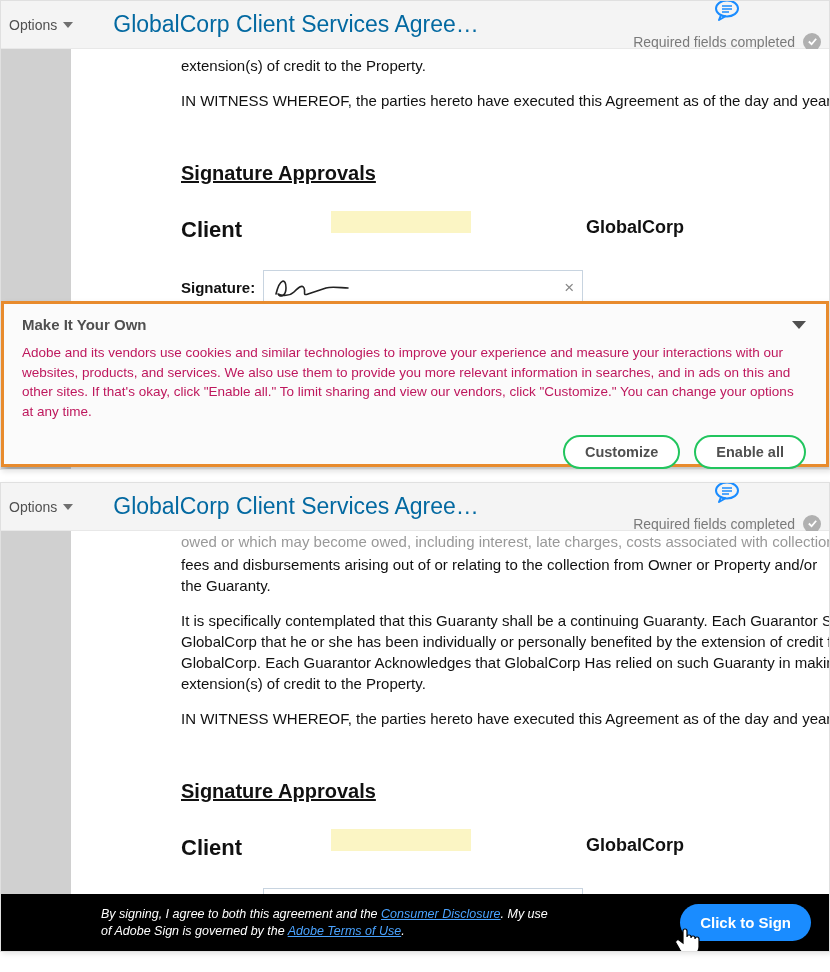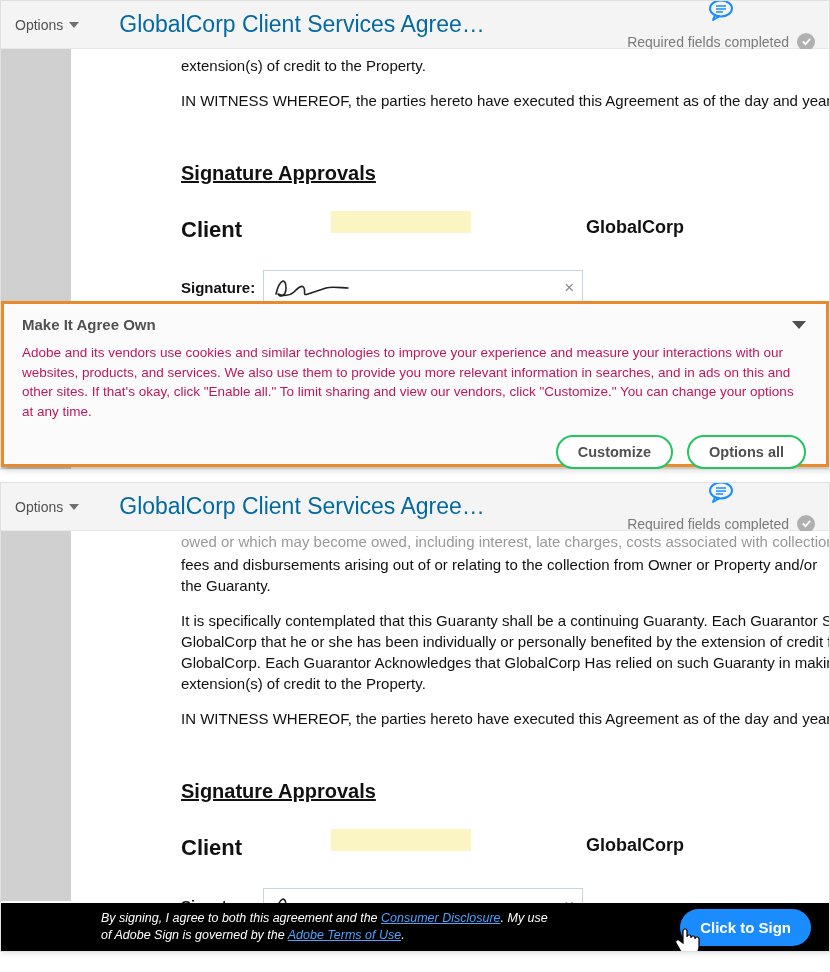--- a/index.html
+++ b/index.html
@@ -2,21 +2,21 @@
 <html><head>
 <meta charset="utf-8">
 <style>
   * { box-sizing: border-box; margin: 0; padding: 0; }
   body { font-family: -apple-system, BlinkMacSystemFont, "Segoe UI", Arial, sans-serif; background: #fff; width: 830px; }
   
   .panel { position: relative; border: 1px solid #e0e0e0; margin-bottom: 12px; box-shadow: 2px 2px 5px rgba(0,0,0,0.1); background:#fff;}
   .panel-1 { height: 470px; overflow:hidden;}
   .panel-2 { height: 470px; overflow:hidden;}
   
-  .topbar { display:flex; align-items:center; height:48px; background:#f4f4f4; padding: 0 14px; border-bottom:1px solid #e8e8e8;}
+  .topbar { display:flex; align-items:center; height:48px; background:#f4f4f4; padding: 0 8px; border-bottom:1px solid #e8e8e8;}
   .options { color:#505050; font-size:14px; display:flex; align-items:center; gap:6px; cursor:pointer;}
   .doc-title { flex:0 0 auto; margin-left: 40px; color:#0369a1; font-size:23px; }
   .top-right { margin-left:auto; display:flex; align-items:center; gap:12px;flex-direction:column;}
   .req-fields { color:#7a7a7a; font-size:14px; display:flex; align-items:center; gap:8px;}
   .check-circle { width:18px; height:18px; border-radius:50%; background:#b0b0b0; display:flex; align-items:center; justify-content:center;}
   .check-circle svg { width:11px; height:11px;}
   .speech { width:26px; height:22px;}
   
   .doc-area { display:flex; }
   .gutter { width:70px; background:#d0d0d0; flex-shrink:0;}
@@ -41,21 +41,21 @@
   
   
   .cookie-band { position:absolute; left:0; right:0; top:300px; height:166px; border:3px solid #e88b2d; background:#fbfbfb; padding: 12px 20px 14px 18px; box-shadow: 3px 4px 6px rgba(0,0,0,0.25);}
   .cookie-head { display:flex; align-items:center; justify-content:space-between; margin-bottom:10px;}
   .cookie-title { color:#505050; font-size:15px; font-weight:600;}
   .cookie-body { color:#be185d; font-size:13.5px; line-height:1.45;}
   .cookie-btns { display:flex; gap:14px; justify-content:flex-end; margin-top:14px;}
   .pill-btn { border:2px solid #22c55e; background:#fff; color:#505050; font-size:14.5px; font-weight:600; padding: 7px 20px; border-radius: 22px; cursor:pointer;}
   
   
-  .agree-bar { position:absolute; left:0; right:0; bottom:0; height:48px; background:#000; display:flex; align-items:center; padding: 0 18px 0 100px;}
+  .agree-bar { position:absolute; left:0; right:0; bottom:0; height:57px; background:#000; display:flex; align-items:center; padding: 0 18px 0 100px;}
   .agree-text { color:#fff; font-size:12.5px; font-style:italic; line-height:1.35; max-width:460px;}
   .agree-text a { color:#4aa3ff; text-decoration:underline; font-style:italic;}
   .sign-btn { margin-left:auto; background:#1a8cff; color:#fff; border:none; font-size:15px; font-weight:700; padding:10px 20px; border-radius:22px; cursor:pointer; position:relative;}
   .hand-cursor { position:absolute; right:128px; bottom:-6px; width:28px; height:32px; pointer-events:none;}
   
   .chev { width:0;height:0;border-left:5px solid transparent;border-right:5px solid transparent;border-top:6px solid #707070; display:inline-block;}
   .chev-big { width:0;height:0;border-left:7px solid transparent;border-right:7px solid transparent;border-top:8px solid #505050; display:inline-block;}
 
   .sigpath { stroke:#222; stroke-width:1.6; fill:none; stroke-linecap:round; stroke-linejoin:round;}
 </style>
@@ -108,27 +108,27 @@
             </div>
           </div>
         </div>
         <div class="gc-col">GlobalCorp</div>
       </div>
     </div>
   </div>
 
   <div class="cookie-band">
     <div class="cookie-head">
-      <div class="cookie-title">Make It Agree Own</div>
+      <div class="cookie-title">Make It Your Own</div>
       <span class="chev-big"></span>
     </div>
     <div class="cookie-body">Adobe and its vendors use cookies and similar technologies to improve your experience and measure your interactions with our websites, products, and services. We also use them to provide you more relevant information in searches, and in ads on this and other sites. If that's okay, click "Enable all." To limit sharing and view our vendors, click "Customize." You can change your options at any time.</div>
     <div class="cookie-btns">
       <button class="pill-btn">Customize</button>
-      <button class="pill-btn">Options all</button>
+      <button class="pill-btn">Enable all</button>
     </div>
   </div>
 </div>
 
 <div class="panel panel-2">
   <div class="topbar">
     <div class="options">
       <span>Options</span>
       <span class="chev"></span>
     </div>

